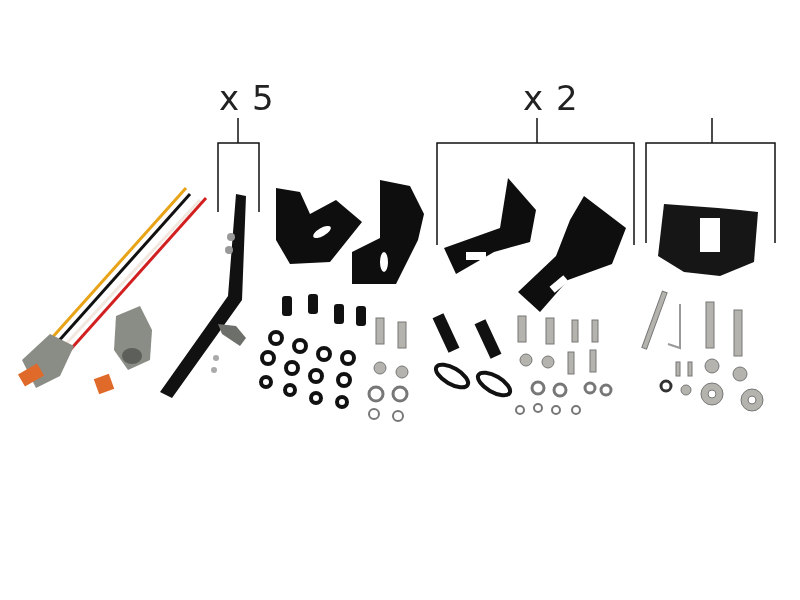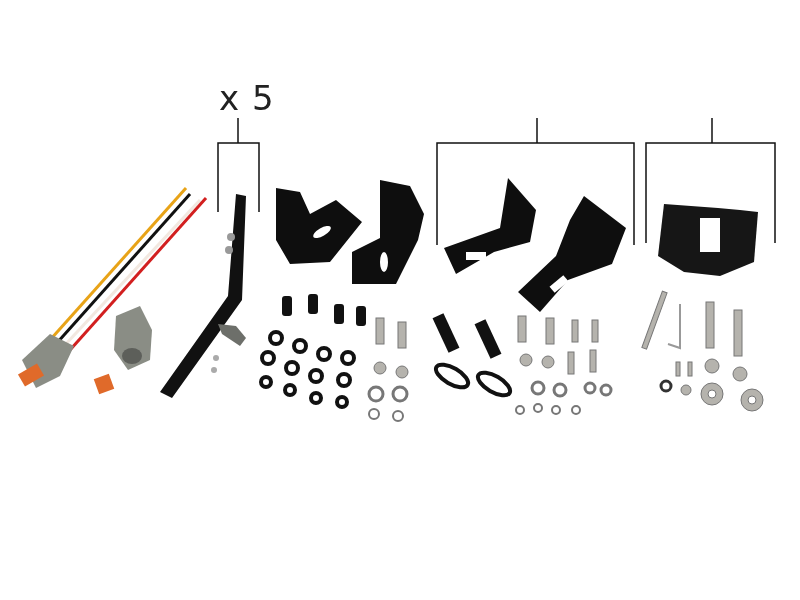--- a/index.html
+++ b/index.html
@@ -5,20 +5,21 @@
   html,body{margin:0;padding:0;background:#fff;}
   #stage{position:relative;width:800px;height:512px;background:#ffffff;overflow:hidden;font-family:"DejaVu Sans","Liberation Sans",sans-serif;}
   .qty{position:absolute;font-size:34px;color:#222;letter-spacing:1px;}
   svg{position:absolute;left:0;top:0;}
 </style>
 </head>
 <body>
 
 <div id="stage">
   <div class="qty" style="left:219px;top:78px;">x 5</div>
+  <div class="qty" style="left:523px;top:78px;">x 2</div>
 
   <svg width="800" height="600" viewBox="0 0 800 600">
 
     <g stroke="#111" stroke-width="1.5" fill="none">
       <line x1="238" y1="118" x2="238" y2="143"></line>
         <path d="M218 212 V143 H259 V212"></path>
     </g>
     <g stroke="#111" stroke-width="1.5" fill="none">
       <line x1="537" y1="118" x2="537" y2="143"></line>
         <path d="M437 245 V143 H634 V245"></path>

